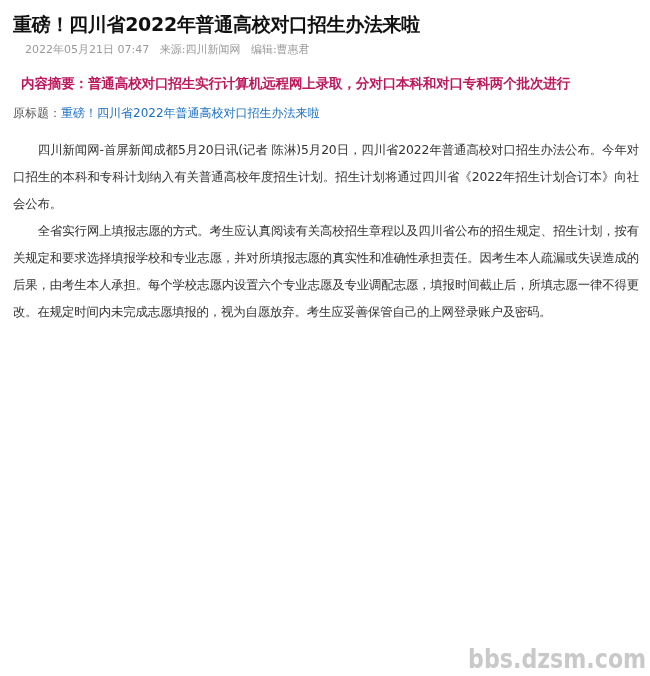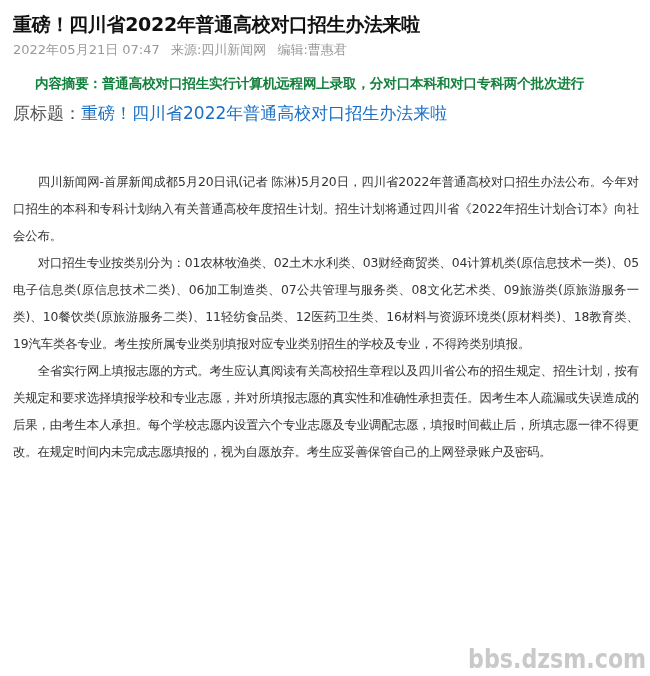--- a/index.html
+++ b/index.html
@@ -28,59 +28,58 @@
       margin: 0;
       font-size: 19px;
       font-weight: bold;
       line-height: 28px;
       color: #111111;
       white-space: nowrap;
       letter-spacing: -0.3px;
     }
     .meta {
       position: absolute;
-      left: 0;
+      left: 12px;
       top: 42px;
-      font-size: 13px;
+      font-size: 11px;
       line-height: 16px;
       color: #999999;
       white-space: nowrap;
     }
     .meta span { margin-right: 7px; }
     .summary {
       position: absolute;
-      left: 14px;
+      left: 0;
       top: 73px;
       font-size: 13.6px;
       font-weight: bold;
       line-height: 20px;
-      color: #15803d;
+      color: #be185d;
       white-space: nowrap;
       letter-spacing: -0.2px;
       padding-left: 8px;
     }
     .orig-title {
       position: absolute;
       left: 0;
       top: 105px;
-      font-size: 17px;
+      font-size: 12px;
       line-height: 16px;
       color: #555555;
       white-space: nowrap;
     }
     .orig-title a {
       color: #1a6fc4;
       text-decoration: none;
     }
     .body {
       position: absolute;
       left: 0;
       top: 136px;
       width: 626px;
-      margin-top: 32px;
     }
     .body p {
       margin: 0;
       font-size: 12.4px;
       line-height: 27px;
       text-indent: 2em;
       color: #333333;
       text-align: justify;
       letter-spacing: -0.15px;
     }
@@ -112,18 +111,17 @@
   </div>
 
   <div class="summary">内容摘要：普通高校对口招生实行计算机远程网上录取，分对口本科和对口专科两个批次进行</div>
 
   <div class="orig-title">
     <span>原标题：</span><a>重磅！四川省2022年普通高校对口招生办法来啦</a>
   </div>
 
   <div class="body">
     <p>四川新闻网-首屏新闻成都5月20日讯(记者 陈淋)5月20日，四川省2022年普通高校对口招生办法公布。今年对口招生的本科和专科计划纳入有关普通高校年度招生计划。招生计划将通过四川省《2022年招生计划合订本》向社会公布。</p>
-    <p>对口招生专业按类别分为：01农林牧渔类、02土木水利类、03财经商贸类、04计算机类(原信息技术一类)、05电子信息类(原信息技术二类)、06加工制造类、07公共管理与服务类、08文化艺术类、09旅游类(原旅游服务一类)、10餐饮类(原旅游服务二类)、11轻纺食品类、12医药卫生类、16材料与资源环境类(原材料类)、18教育类、19汽车类各专业。考生按所属专业类别填报对应专业类别招生的学校及专业，不得跨类别填报。</p>
     <p>全省实行网上填报志愿的方式。考生应认真阅读有关高校招生章程以及四川省公布的招生规定、招生计划，按有关规定和要求选择填报学校和专业志愿，并对所填报志愿的真实性和准确性承担责任。因考生本人疏漏或失误造成的后果，由考生本人承担。每个学校志愿内设置六个专业志愿及专业调配志愿，填报时间截止后，所填志愿一律不得更改。在规定时间内未完成志愿填报的，视为自愿放弃。考生应妥善保管自己的上网登录账户及密码。</p>
   </div>
 </div>
 
 <div class="watermark">bbs.dzsm.com</div>
 
 </body></html>

